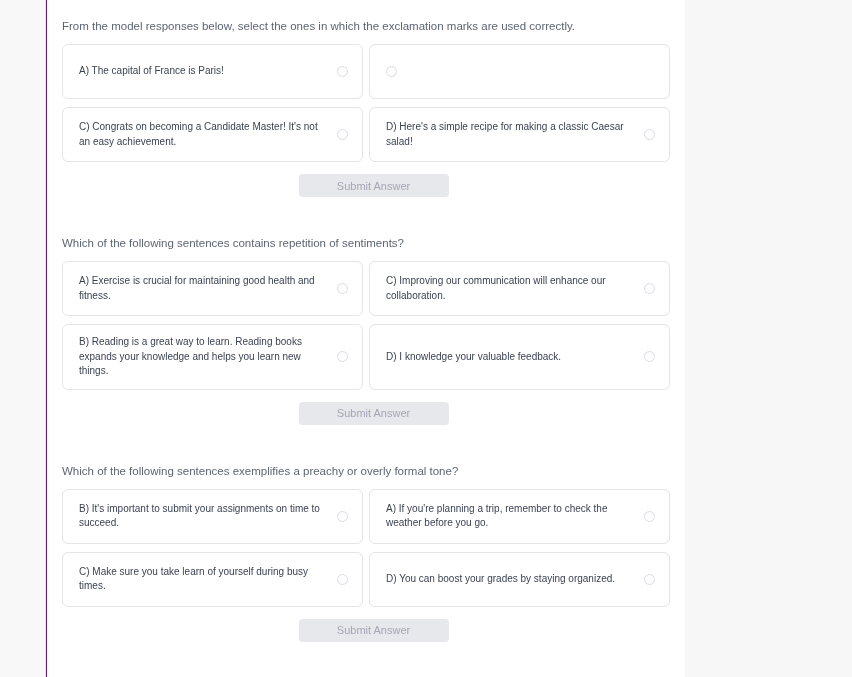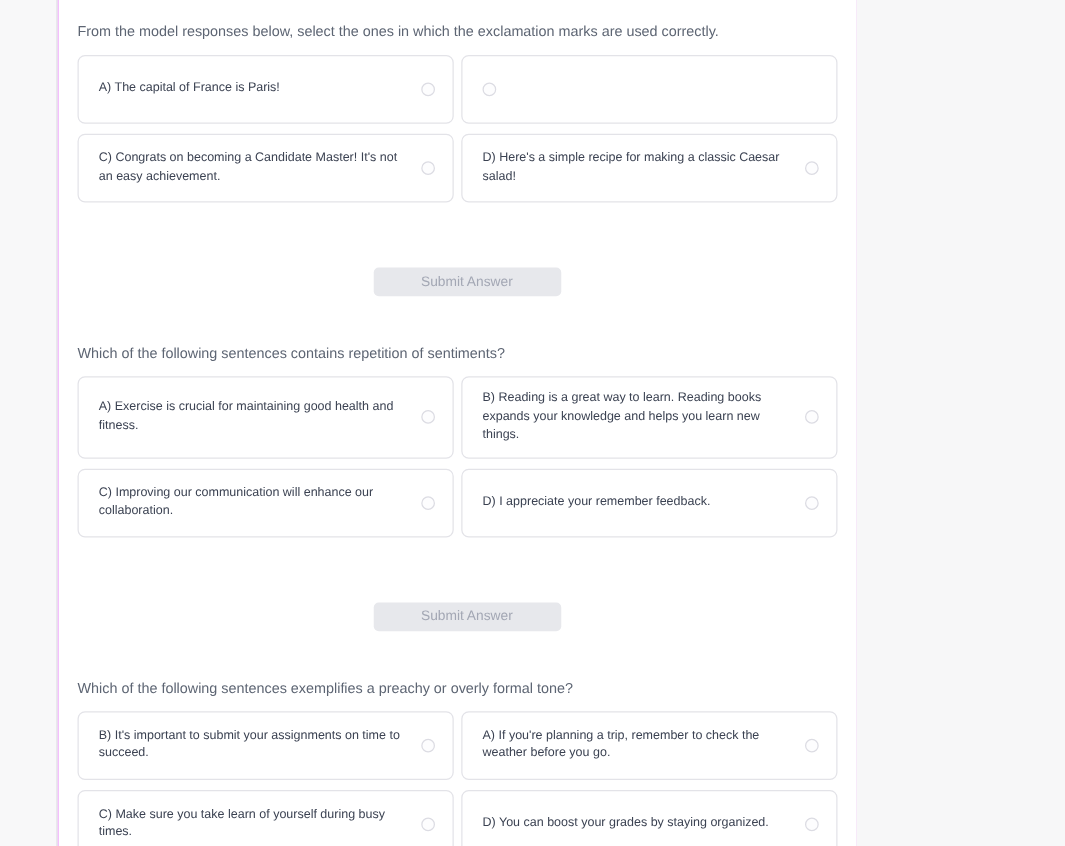--- a/index.html
+++ b/index.html
@@ -11,21 +11,21 @@
     height: 677px;
     background: #f7f7f8;
     font-family: "Liberation Sans", sans-serif;
     overflow: hidden;
   }
 
   #app {
     position: relative;
     width: 852px;
     height: 677px;
-    background: #f0abfc;
+    background: #701a75;
   }
 
   
   #left-rail {
     position: absolute;
     left: 0;
     top: 0;
     width: 46px;
     height: 677px;
     background: #f8f8f9;
@@ -119,21 +119,20 @@
     border: none;
     border-radius: 4px;
     background: #e7e8ec;
     color: #a3a7b4;
     font-size: 11px;
     font-family: "Liberation Sans", sans-serif;
     cursor: pointer;
     display: flex;
     align-items: center;
     justify-content: center;
-    margin-top: 40px;
   }
 
   .block-spacer { height: 38px; }
   .top-spacer { height: 18px; }
 </style>
 </head>
 <body>
 
 <div id="app">
 
@@ -169,29 +168,29 @@
     <div class="block-spacer"></div>
 
     <div class="question-block">
       <div class="question-text">Which of the following sentences contains repetition of sentiments?</div>
       <div class="options-grid">
         <div class="option-card tall">
           <span class="option-label">A) Exercise is crucial for maintaining good health and fitness.</span>
           <span class="radio"></span>
         </div>
         <div class="option-card tall">
+          <span class="option-label">C) Improving our communication will enhance our collaboration.</span>
+          <span class="radio"></span>
+        </div>
+        <div class="option-card tall">
           <span class="option-label">B) Reading is a great way to learn. Reading books expands your knowledge and helps you learn new things.</span>
           <span class="radio"></span>
         </div>
         <div class="option-card tall">
-          <span class="option-label">C) Improving our communication will enhance our collaboration.</span>
-          <span class="radio"></span>
-        </div>
-        <div class="option-card tall">
-          <span class="option-label">D) I appreciate your remember feedback.</span>
+          <span class="option-label">D) I knowledge your valuable feedback.</span>
           <span class="radio"></span>
         </div>
       </div>
       <div class="submit-row">
         <button class="submit-button">Submit Answer</button>
       </div>
     </div>
 
     <div class="block-spacer"></div>
 

